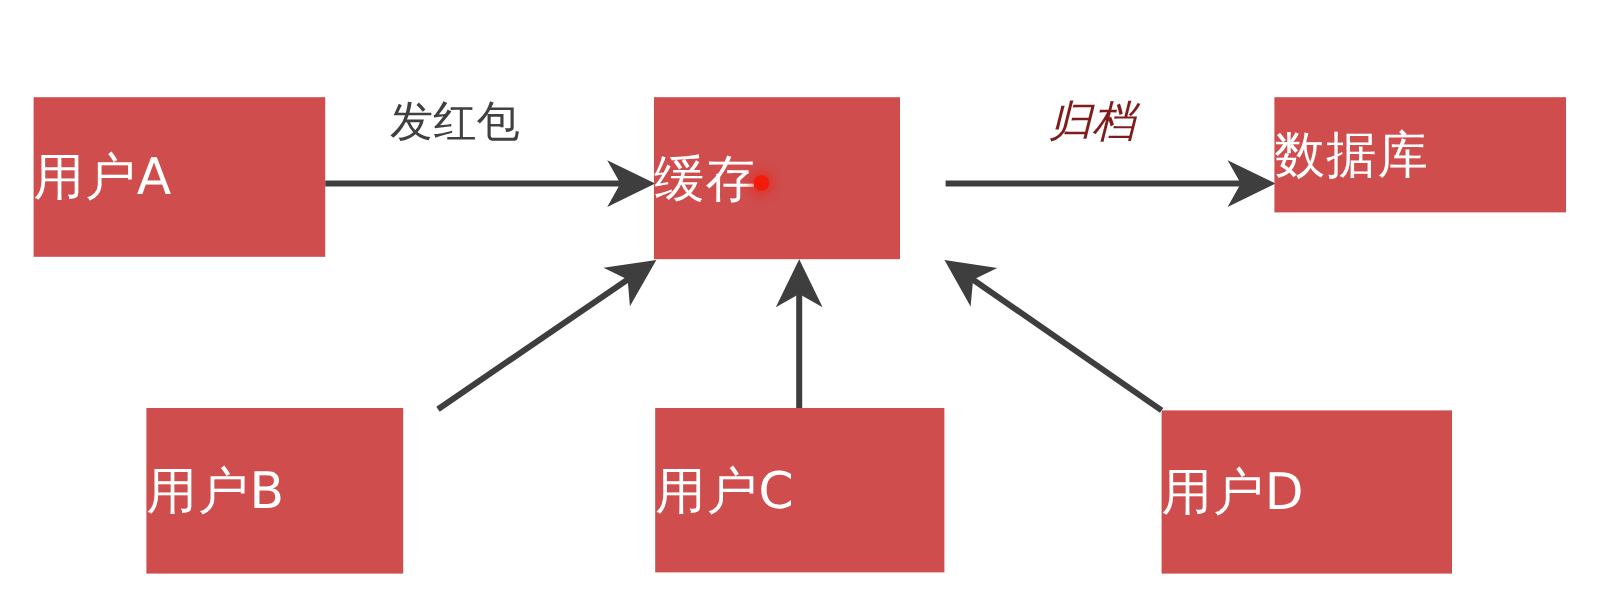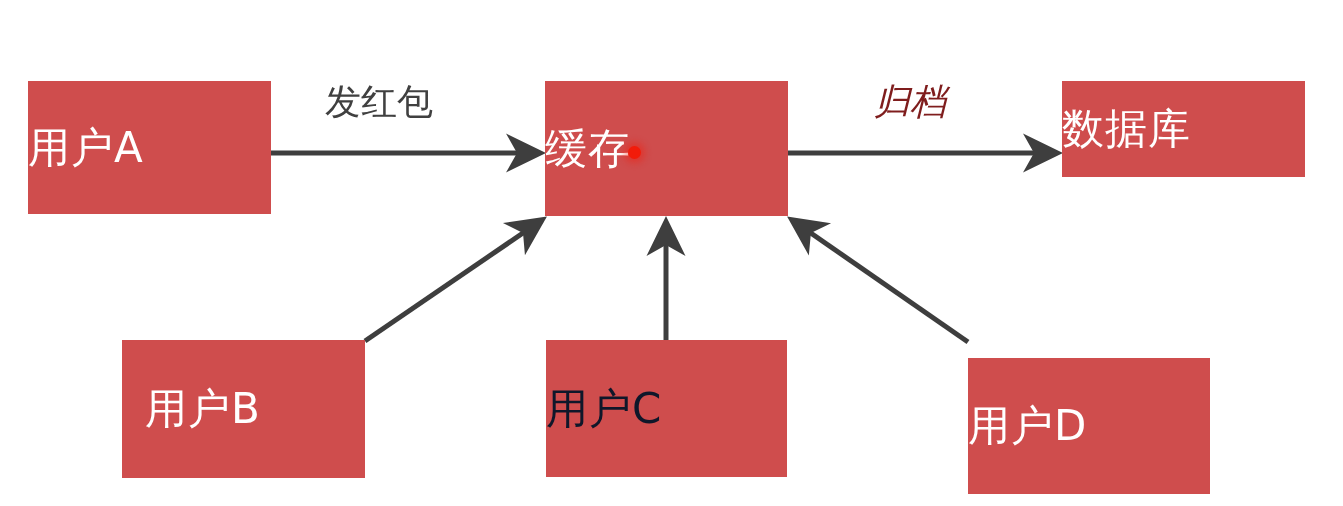--- a/index.html
+++ b/index.html
@@ -76,37 +76,37 @@
 
     <line x1="666" y1="340" x2="666" y2="222" stroke="#3e3e3e" stroke-width="5" marker-end="url(#arrowhead)"></line>
 
     <line x1="968" y1="342" x2="792" y2="220" stroke="#3e3e3e" stroke-width="5" marker-end="url(#arrowhead)"></line>
   </svg>
 
   <div class="node" style="left: 28px; top: 81px; width: 243px; height: 133px; background: rgb(207, 77, 77); color: rgb(255, 255, 255);">
     <span>用户A</span>
   </div>
 
-  <div class="node" style="left: 545px; top: 81px; width: 243px; height: 135px; background: rgb(207, 77, 77); color: rgb(255, 255, 255);">
+  <div class="node" style="left: 545px; top: 81px; width: 205px; height: 135px; background: rgb(207, 77, 77); color: rgb(255, 255, 255);">
     <span>缓存</span>
   </div>
 
   <div class="node" style="left: 1062px; top: 81px; width: 243px; height: 96px; background: rgb(207, 77, 77); color: rgb(255, 255, 255);">
     <span>数据库</span>
   </div>
 
-  <div class="node" style="left: 122px; top: 340px; width: 243px; height: 138px; background: rgb(207, 77, 77); color: rgb(255, 255, 255); padding-left: 23px;">
+  <div class="node" style="left: 122px; top: 340px; width: 214px; height: 138px; background: rgb(207, 77, 77); color: rgb(255, 255, 255);">
     <span>用户B</span>
   </div>
 
-  <div class="node" style="left: 546px; top: 340px; width: 241px; height: 137px; background: rgb(207, 77, 77); color: #0f172a;">
+  <div class="node" style="left: 546px; top: 340px; width: 241px; height: 137px; background: rgb(207, 77, 77); color: #ffffff;">
     <span>用户C</span>
   </div>
 
-  <div class="node" style="left: 968px; top: 358px; width: 242px; height: 136px; background: rgb(207, 77, 77); color: rgb(255, 255, 255);">
+  <div class="node" style="left: 968px; top: 342px; width: 242px; height: 136px; background: rgb(207, 77, 77); color: rgb(255, 255, 255);">
     <span>用户D</span>
   </div>
 
   <div class="edge-label" style="left: 325px; top: 84px; color: #404040;">发红包</div>
 
   <div class="edge-label" style="left: 874px; top: 84px; color: #7f1d1d; font-style: italic;">归档</div>
 
   <div class="cursor-dot" style="left: 628px; top: 146px; background: rgb(242, 27, 10);"></div>
 
 </div>

